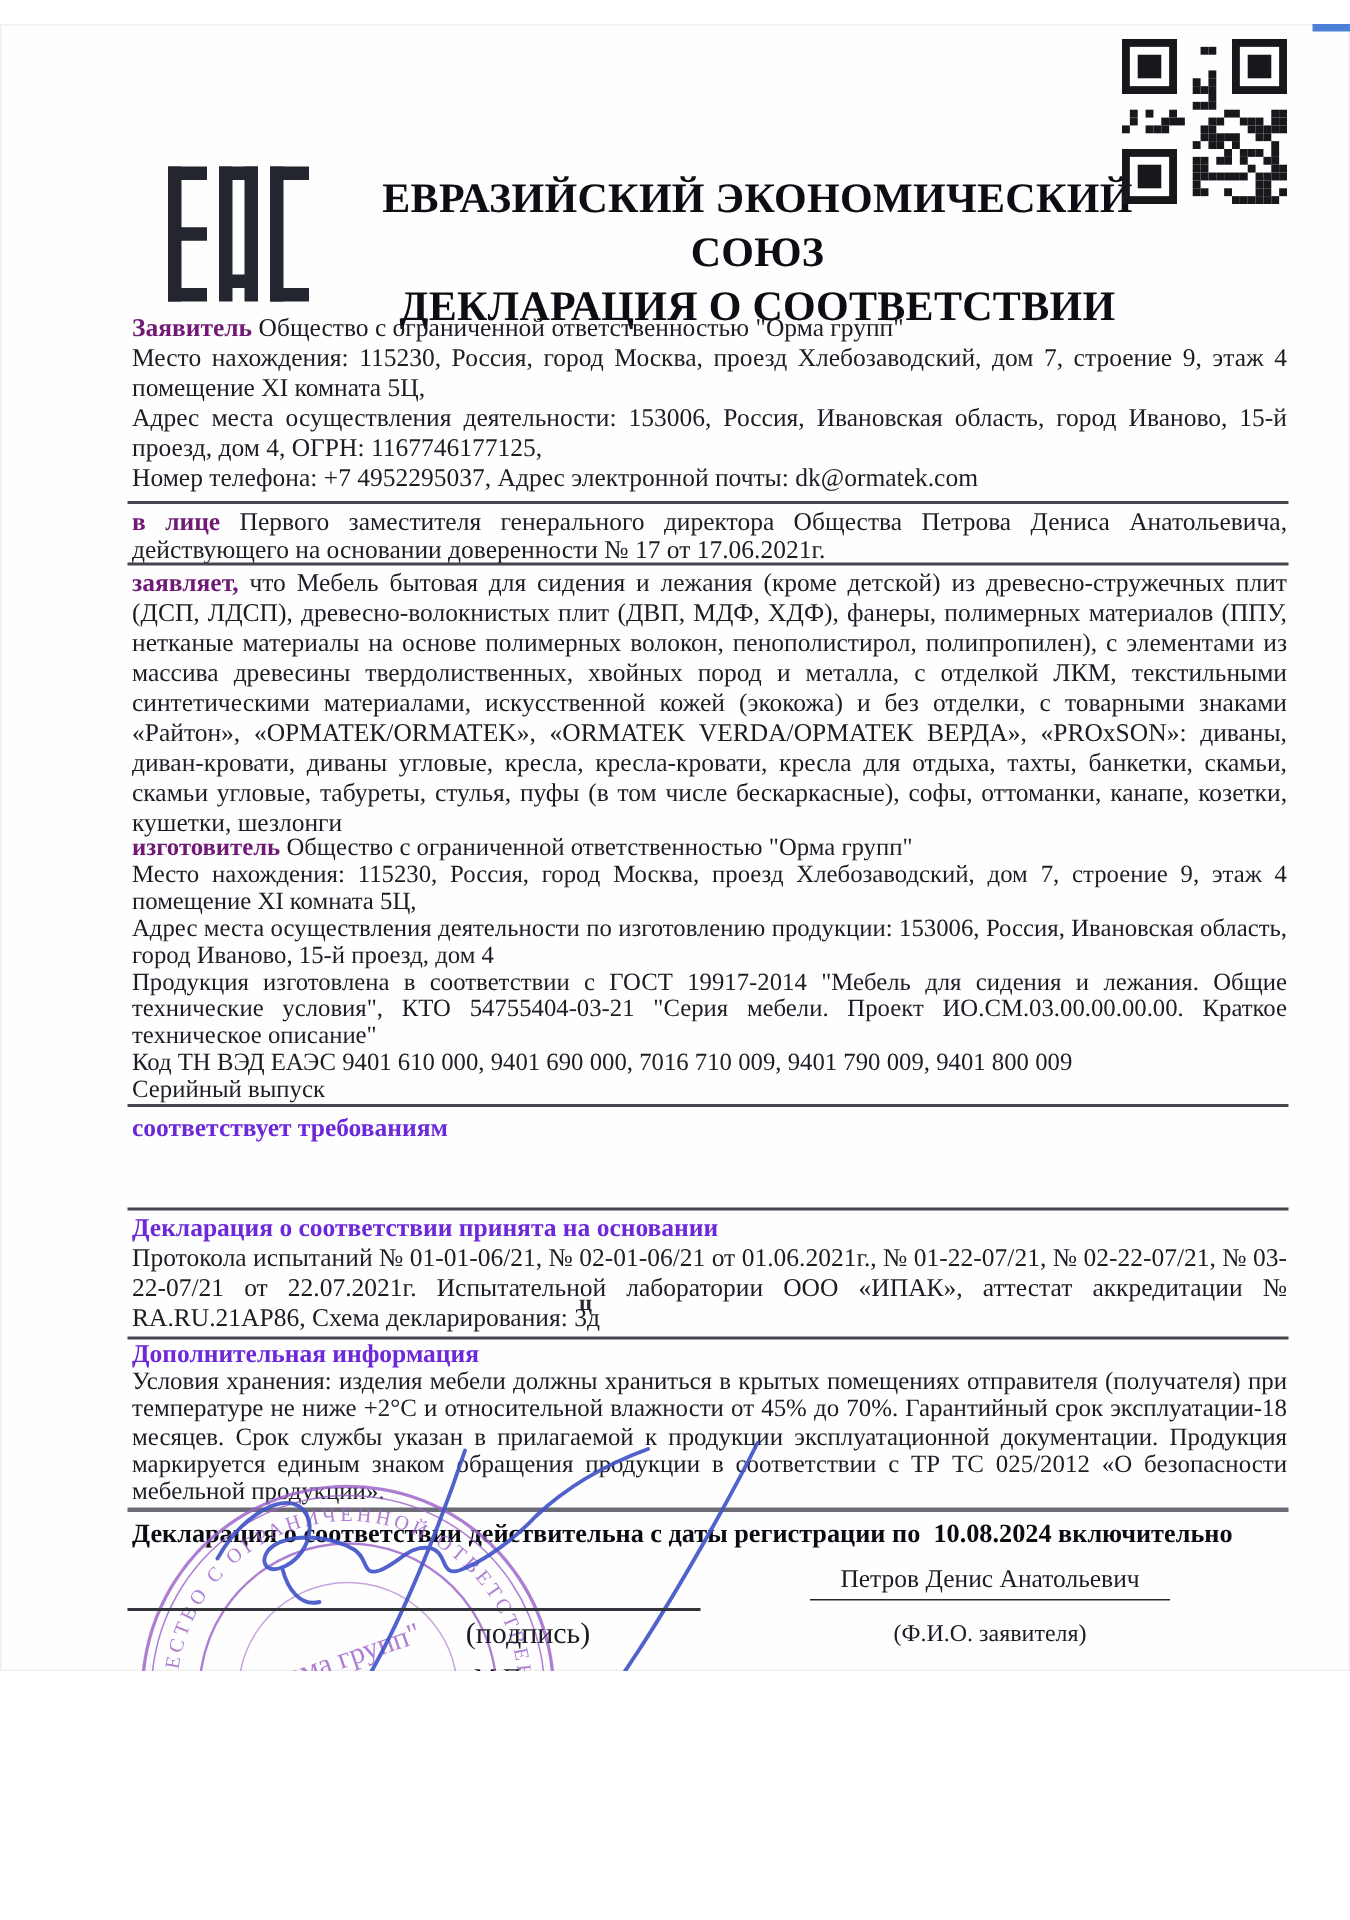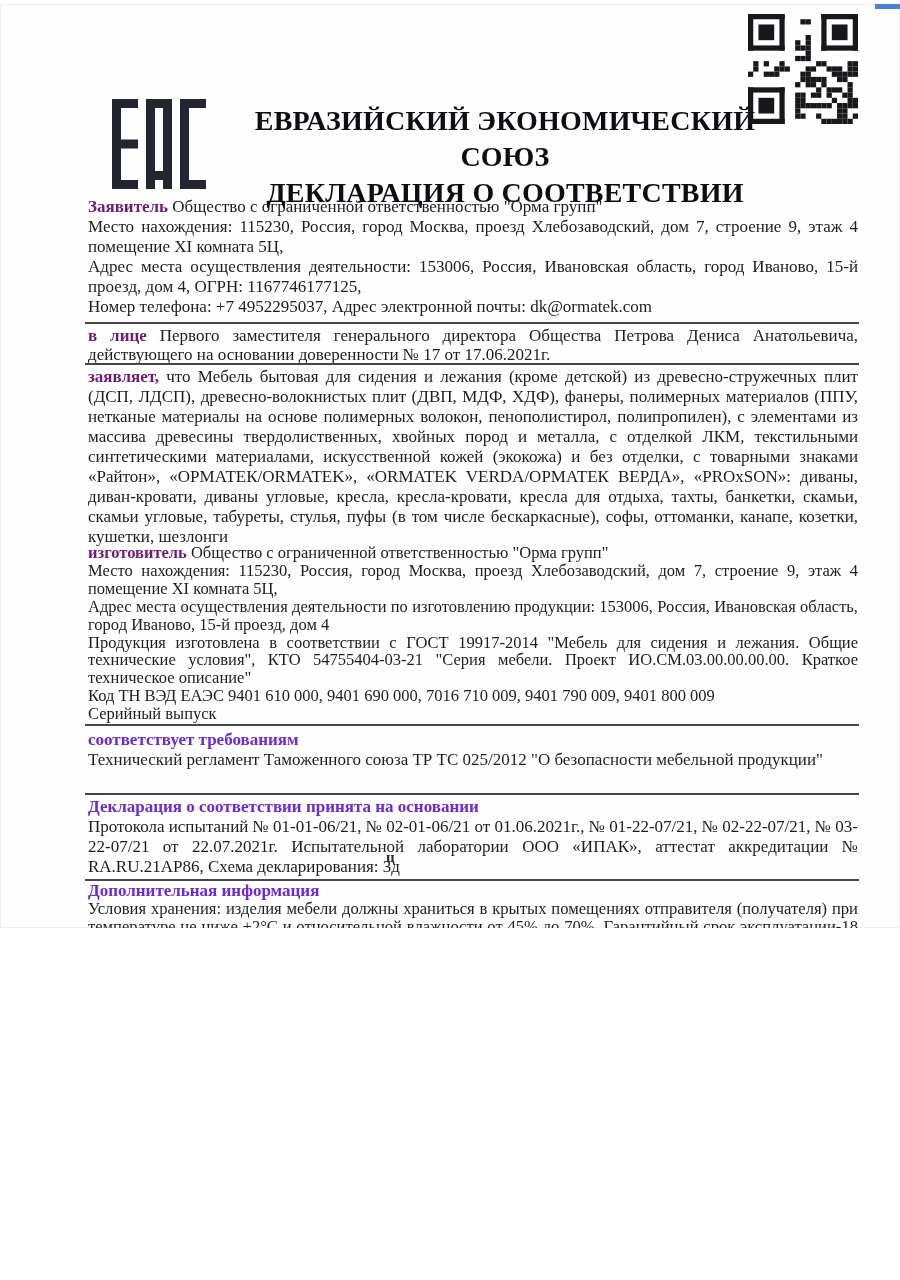--- a/index.html
+++ b/index.html
@@ -1,17 +1,17 @@
 <!DOCTYPE html>
 <html lang="ru"><head>
 <meta charset="utf-8">
 <style>
   html,body{margin:0;padding:0;background:#ffffff;}
   .page{
-    position:relative;width:900px;height:924px;margin:4px auto;
+    position:relative;width:900px;height:1098px;margin:16px auto;
     background:#fefefe;overflow:hidden;
     font-family:"Liberation Serif","DejaVu Serif",serif;
     color:#1c1c24;
     box-shadow:inset 0 0 0 1px #f0f0f0;
   }
   
   .eac-logo{position:absolute;left:112px;top:94px;}
   .title{
     position:absolute;left:210px;top:99px;width:590px;
     font-size:28px;line-height:36px;font-weight:bold;text-align:center;
@@ -212,21 +212,20 @@
     <p>Место нахождения: 115230, Россия, город Москва, проезд Хлебозаводский, дом 7, строение 9, этаж 4 помещение XI комната 5Ц,</p>
     <p>Адрес места осуществления деятельности по изготовлению продукции: 153006, Россия, Ивановская область, город Иваново, 15-й проезд, дом 4</p>
     <p>Продукция изготовлена в соответствии с ГОСТ 19917-2014 "Мебель для сидения и лежания. Общие технические условия", КТО 54755404-03-21 "Серия мебели. Проект ИО.СМ.03.00.00.00.00. Краткое техническое описание"</p>
     <p>Код ТН ВЭД ЕАЭС  9401 610 000, 9401 690 000, 7016 710 009, 9401 790 009, 9401 800 009</p>
     <p>Серийный выпуск</p>
   </div>
   <div class="rule" style="top:720px"></div>
 
   <div class="sec" style="top:726px">
     <p class="hd">соответствует требованиям</p>
-    <p>Технический регламент Таможенного союза ТР ТС 025/2012 "О безопасности мебельной продукции"</p>
   </div>
   <div class="rule" style="top:789px"></div>
 
   <div class="sec" style="top:793px">
     <p class="hd">Декларация о соответствии принята на основании</p>
     <p>Протокола испытаний № 01-01-06/21, № 02-01-06/21 от 01.06.2021г., № 01-22-07/21, № 02-22-07/21, № 03-22-07/21 от 22.07.2021г. Испытательной лаборатории ООО «ИПАК», аттестат аккредитации № RA.RU.21AP86, Схема декларирования: 3д</p>
   </div>
   <span class="artifact">ц</span>
   <div class="rule" style="top:875px"></div>
 
@@ -276,16 +275,17 @@
       <path d="M230,25 C215,70 192,128 170,168 C160,187 145,208 130,218"></path>
       <path d="M425,20 C405,60 372,118 346,158 C336,173 325,190 318,200 C314,206 312,199 316,190"></path>
       <path d="M65,97 C80,70 106,54 119,62 C133,71 126,96 108,103 C95,108 92,95 103,88 C116,80 141,82 156,91 C166,97 161,109 173,105 C186,100 193,88 206,90 C219,92 213,109 226,105 C241,100 262,85 277,69 C297,50 322,35 352,24"></path>
       <path d="M108,103 C112,119 121,129 133,126"></path>
     </g>
   </svg>
 
   <div class="sig-line"></div>
   <div class="podpis">(подпись)</div>
   <div class="mp">М.П.</div>
+  <div class="fio">Петров Денис Анатольевич</div>
   <div class="fio-cap">(Ф.И.О. заявителя)</div>
 
 
 </div>
 
 </body></html>

